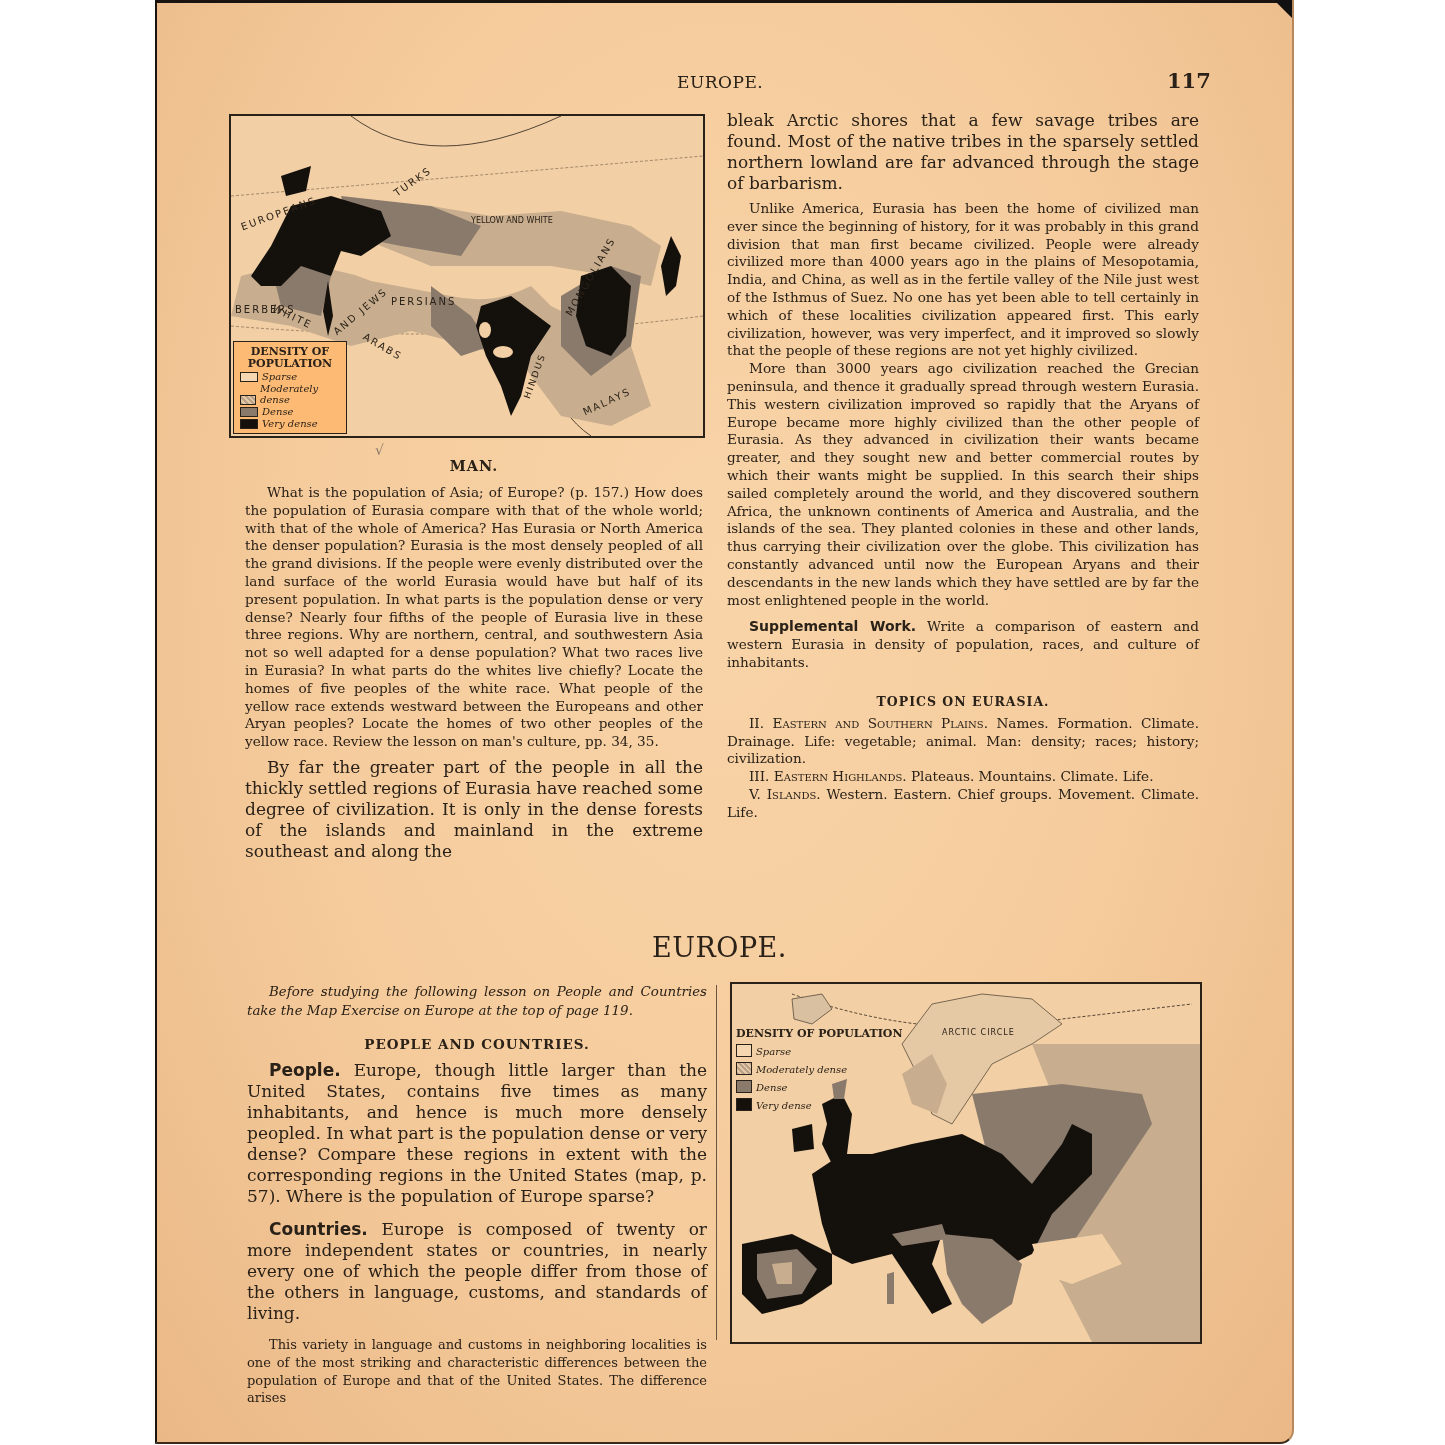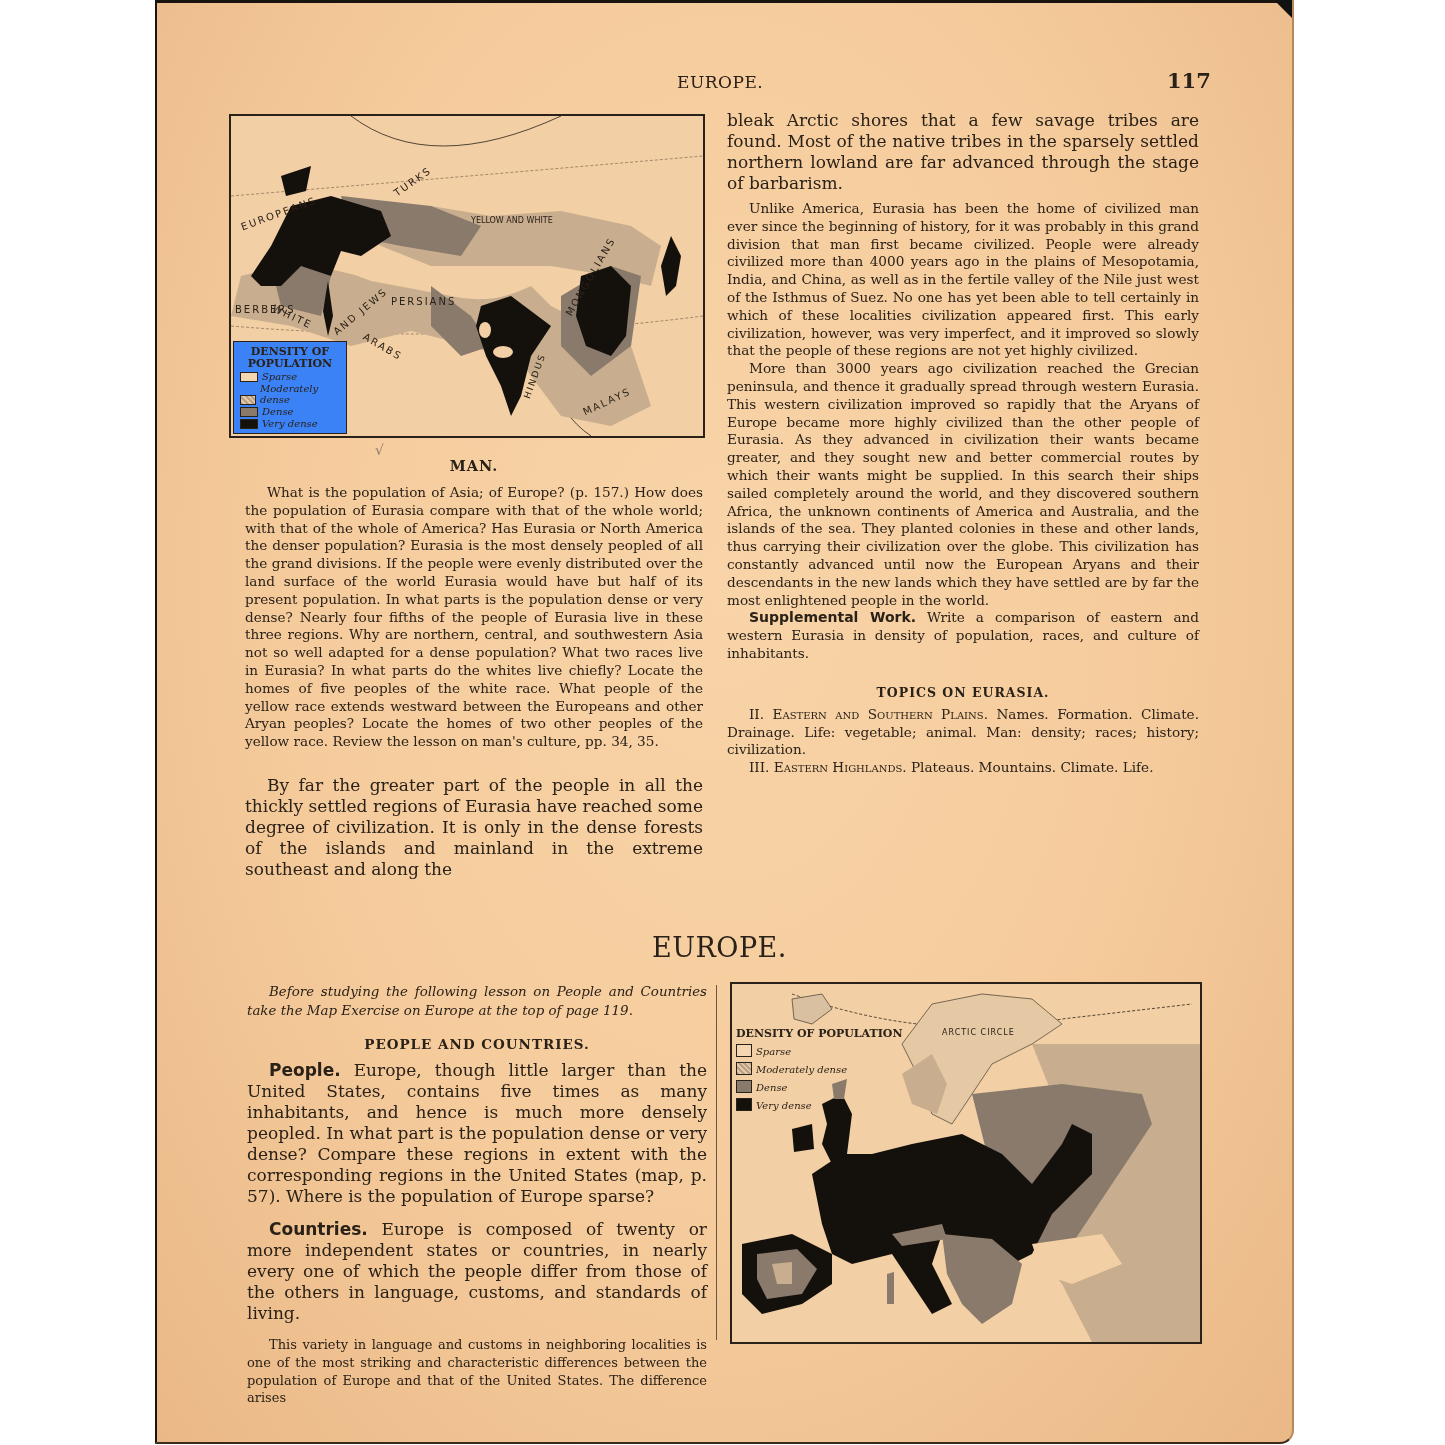--- a/index.html
+++ b/index.html
@@ -12,21 +12,21 @@
   .corner { position:absolute; right:0; top:0; width:0; height:0; border-top:18px solid #111; border-left:18px solid transparent; }
   .topstrip { position:absolute; left:0; top:0; width:100%; height:3px; background:#1a1410; }
   .abs { position:absolute; }
   .running-head { left:520px; top:72px; font-size:17px; letter-spacing:0.5px; }
   .page-number { left:1010px; top:68px; font-size:21px; font-weight:bold; }
   .col { position:absolute; text-align:justify; }
   .p-small { font-size:13.6px; line-height:17.8px; margin:0; text-indent:22px; }
   .p-large { font-size:17px; line-height:21px; margin:0; text-indent:22px; }
   .heading-c { text-align:center; font-weight:bold; font-size:14px; letter-spacing:1px; }
   .map { position:absolute; border:2px solid #2a2118; background:#f2cfa4; overflow:hidden; }
-  .legend { position:absolute; background:#3b82f6; border:1.5px solid #2a2118; padding:4px 6px; font-size:10px; }
+  .legend { position:absolute; background:#fdba74; border:1.5px solid #2a2118; padding:4px 6px; font-size:10px; }
   .legend-title { font-weight:bold; text-align:center; font-size:11px; line-height:12px; }
   .legend-item { display:flex; align-items:flex-end; font-style:italic; line-height:11px; margin-top:1px; }
   .swatch { display:inline-block; width:16px; height:8px; border:1px solid #2a2118; margin-right:4px; }
   .sw-sparse { background:#f4d6b0; }
   .sw-mod { background:repeating-linear-gradient(45deg,#b8a188 0 2px,#e5c9a4 2px 4px); }
   .sw-dense { background:#8a7a6c; }
   .sw-vdense { background:#14100c; }
   .big-title { left:495px; top:932px; font-size:27px; letter-spacing:0.5px; }
   .italic-note { font-style:italic; font-size:13.4px; line-height:19px; text-indent:22px; margin:0; }
   .runin { font-family:"DejaVu Sans","Liberation Sans",sans-serif; font-weight:bold; font-size:17px; }
@@ -105,33 +105,34 @@
           <span>Very dense</span>
         </div>
     </div>
   </div>
 
   <span class="check">√</span>
 
   <div class="col" style="left:88px; top:457px; width:458px;">
     <div class="heading-c" style="margin-bottom:10px; font-size:14.5px;">MAN.</div>
     <p class="p-small">What is the population of Asia; of Europe? (p. 157.) How does the population of Eurasia compare with that of the whole world; with that of the whole of America? Has Eurasia or North America the denser population? Eurasia is the most densely peopled of all the grand divisions. If the people were evenly distributed over the land surface of the world Eurasia would have but half of its present population. In what parts is the population dense or very dense? Nearly four fifths of the people of Eurasia live in these three regions. Why are northern, central, and southwestern Asia not so well adapted for a dense population? What two races live in Eurasia? In what parts do the whites live chiefly? Locate the homes of five peoples of the white race. What people of the yellow race extends westward between the Europeans and other Aryan peoples? Locate the homes of two other peoples of the yellow race. Review the lesson on man's culture, pp. 34, 35.</p>
-    <p class="p-large" style="margin-top:24px;">By far the greater part of the people in all the thickly settled regions of Eurasia have reached some degree of civilization. It is only in the dense forests of the islands and mainland in the extreme southeast and along the</p>
+    <p class="p-large" style="margin-top:6px;">By far the greater part of the people in all the thickly settled regions of Eurasia have reached some degree of civilization. It is only in the dense forests of the islands and mainland in the extreme southeast and along the</p>
   </div>
 
   <div class="col-divider" style="left:555px; top:120px; height:700px; opacity:0;"></div>
 
   <div class="col" style="left:570px; top:110px; width:472px;">
     <p class="p-large" style="text-indent:0;">bleak Arctic shores that a few savage tribes are found. Most of the native tribes in the sparsely settled northern lowland are far advanced through the stage of barbarism.</p>
     <p class="p-small" style="margin-top:6px;">Unlike America, Eurasia has been the home of civilized man ever since the beginning of history, for it was probably in this grand division that man first became civilized. People were already civilized more than 4000 years ago in the plains of Mesopotamia, India, and China, as well as in the fertile valley of the Nile just west of the Isthmus of Suez. No one has yet been able to tell certainly in which of these localities civilization appeared first. This early civilization, however, was very imperfect, and it improved so slowly that the people of these regions are not yet highly civilized.</p>
     <p class="p-small">More than 3000 years ago civilization reached the Grecian peninsula, and thence it gradually spread through western Eurasia. This western civilization improved so rapidly that the Aryans of Europe became more highly civilized than the other people of Eurasia. As they advanced in civilization their wants became greater, and they sought new and better commercial routes by which their wants might be supplied. In this search their ships sailed completely around the world, and they discovered southern Africa, the unknown continents of America and Australia, and the islands of the sea. They planted colonies in these and other lands, thus carrying their civilization over the globe. This civilization has constantly advanced until now the European Aryans and their descendants in the new lands which they have settled are by far the most enlightened people in the world.</p>
-    <p class="p-small" style="margin-top:0;"><span class="runin-small">Supplemental Work.</span><span> Write a comparison of eastern and western Eurasia in density of population, races, and culture of inhabitants.</span></p>
+    <p class="p-small" style="margin-top:9px;"><span class="runin-small">Supplemental Work.</span><span> Write a comparison of eastern and western Eurasia in density of population, races, and culture of inhabitants.</span></p>
     <div class="heading-c" style="margin-top:22px; margin-bottom:6px; font-size:12.5px;">TOPICS ON EURASIA.</div>
     <p class="topic"><span>II.</span> <span class="sc">Eastern and Southern Plains.</span><span> Names. Formation. Climate. Drainage. Life: vegetable; animal. Man: density; races; history; civilization.</span></p>
     <p class="topic"><span>III.</span> <span class="sc">Eastern Highlands.</span><span> Plateaus. Mountains. Climate. Life.</span></p>
+    <p class="topic"><span>V.</span> <span class="sc">Islands.</span><span> Western. Eastern. Chief groups. Movement. Climate. Life.</span></p>
   </div>
 
   <div class="abs big-title">EUROPE.</div>
 
   <div class="col" style="left:90px; top:982px; width:460px;">
     <p class="italic-note">Before studying the following lesson on People and Countries take the Map Exercise on Europe at the top of page 119.</p>
     <div class="heading-c" style="margin-top:16px; margin-bottom:8px; font-size:13.5px;">PEOPLE AND COUNTRIES.</div>
     <p class="p-large"><span class="runin">People.</span><span> Europe, though little larger than the United States, contains five times as many inhabitants, and hence is much more densely peopled. In what part is the population dense or very dense? Compare these regions in extent with the corresponding regions in the United States (map, p. 57). Where is the population of Europe sparse?</span></p>
     <p class="p-large" style="margin-top:12px;"><span class="runin">Countries.</span><span> Europe is composed of twenty or more independent states or countries, in nearly every one of which the people differ from those of the others in language, customs, and standards of living.</span></p>
     <p class="p-small" style="margin-top:12px; font-size:13px;">This variety in language and customs in neighboring localities is one of the most striking and characteristic differences between the population of Europe and that of the United States. The difference arises</p>

